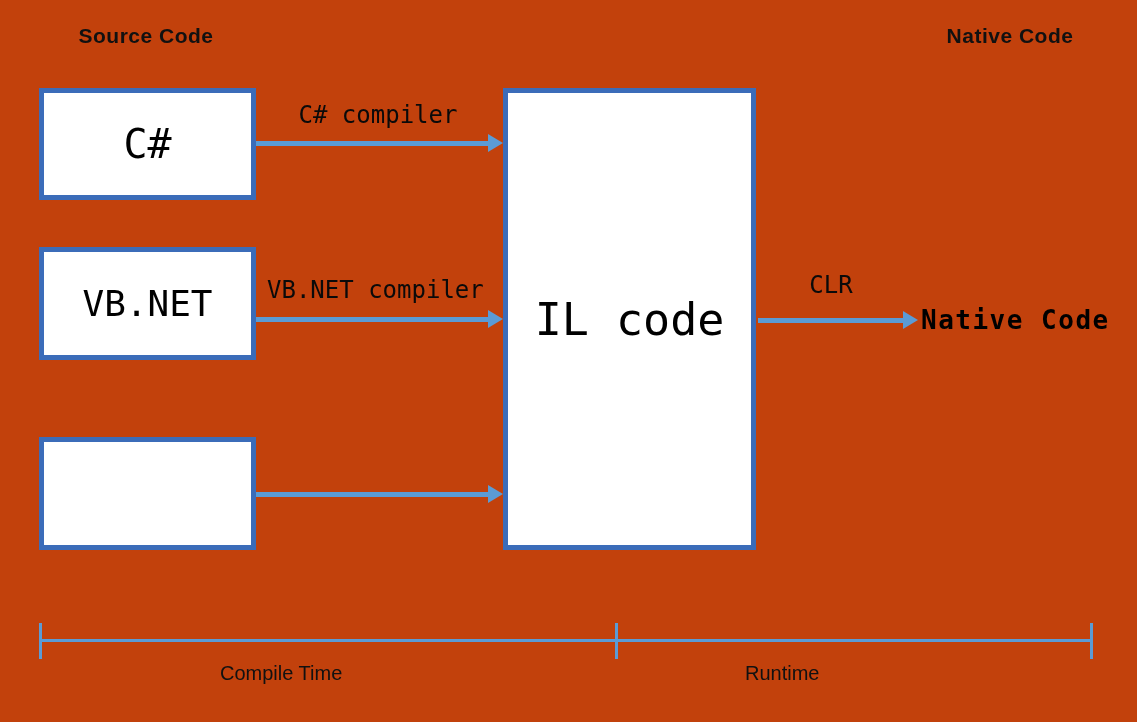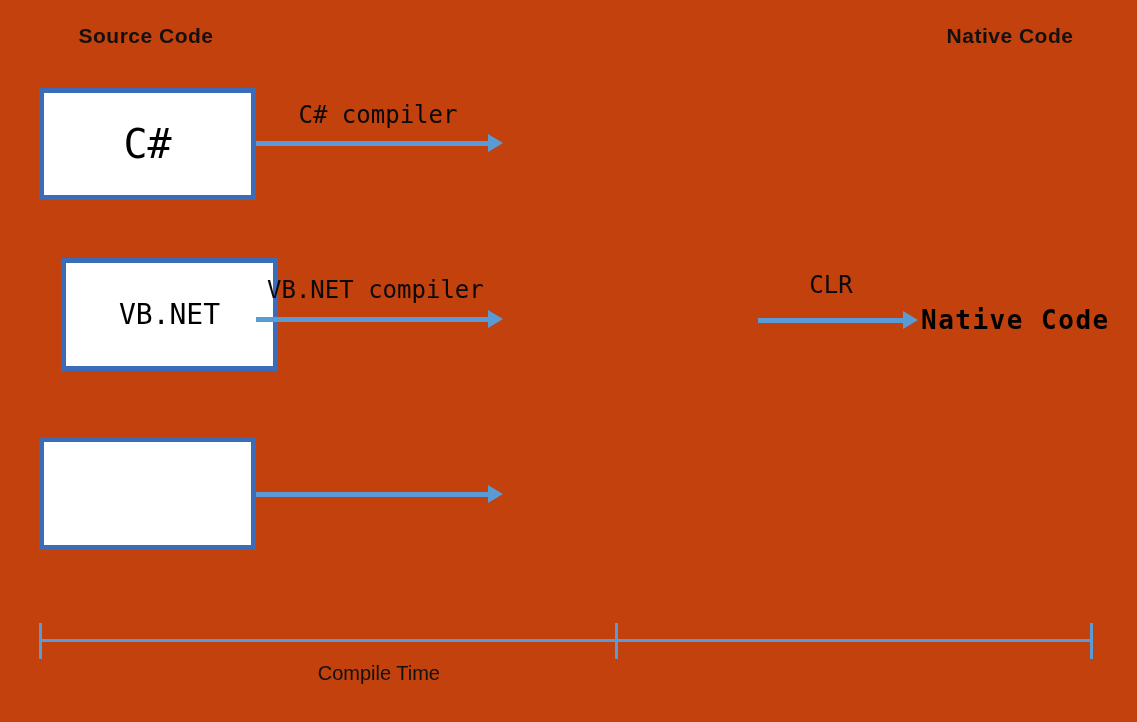--- a/index.html
+++ b/index.html
@@ -40,21 +40,21 @@
     background: #ffffff;
     display: flex;
     align-items: center;
     justify-content: center;
     flex-direction: column;
     font-family: "DejaVu Sans Mono", monospace;
     color: #000000;
     text-align: center;
   }
   #box-csharp   { left: 39px;  top: 88px;  width: 217px; height: 112px; font-size: 40px; }
-  #box-vbnet    { left: 39px;  top: 258px; width: 217px; height: 113px; font-size: 28px; margin-left: 22px; }
+  #box-vbnet    { left: 39px;  top: 247px; width: 217px; height: 113px; font-size: 36px; }
   #box-othernet { left: 39px;  top: 437px; width: 217px; height: 113px; font-size: 38px; line-height: 1.3; }
   #box-il       { left: 503px; top: 88px;  width: 253px; height: 462px; font-size: 45px; }
 
   
   .arrow-shaft {
     position: absolute;
     height: 5px;
     background: var(--arrow, #5B9BD5);
   }
   .arrow-head {
@@ -85,21 +85,21 @@
 
   
   .tl-line {
     position: absolute;
     background: var(--timeline, #5B9BD5);
   }
   .tl-label {
     position: absolute;
     top: 662px;
     width: 220px;
-    text-align: right;
+    text-align: left;
     font-family: "Liberation Sans", sans-serif;
     font-size: 20px;
     color: #111111;
   }
 </style>
 </head>
 <body>
 
 <div class="canvas">
 
@@ -108,20 +108,23 @@
 
   <div class="node-box" id="box-csharp">
     <span>C#</span>
   </div>
   <div class="node-box" id="box-vbnet">
     <span>VB.NET</span>
   </div>
   <div class="node-box" id="box-othernet">
   </div>
 
+  <div class="node-box" id="box-il">
+    <span>IL code</span>
+  </div>
 
   <div class="arrow-shaft" style="left:256px; top:141px; width:233px;"></div>
   <div class="arrow-head" style="left:488px; top:134px;"></div>
   <div class="arrow-label" style="left:270px; top:101px; width:216px;">C# compiler</div>
 
   <div class="arrow-shaft" style="left:256px; top:317px; width:233px;"></div>
   <div class="arrow-head" style="left:488px; top:310px;"></div>
   <div class="arrow-label" style="left:267px; top:276px; width:216px;">VB.NET compiler</div>
 
   <div class="arrow-shaft" style="left:256px; top:492px; width:233px;"></div>
@@ -130,14 +133,15 @@
   <div class="arrow-shaft" style="left:758px; top:318px; width:146px;"></div>
   <div class="arrow-head" style="left:903px; top:311px;"></div>
   <div class="arrow-label" style="left:781px; top:271px; width:100px;">CLR</div>
   <div class="native-out" style="left:921px; top:305px;">Native Code</div>
 
   <div class="tl-line" style="left:40px; top:639px; width:1053px; height:3px;"></div>
   <div class="tl-line" style="left:39px; top:623px; width:3px; height:36px;"></div>
   <div class="tl-line" style="left:615px; top:623px; width:3px; height:36px;"></div>
   <div class="tl-line" style="left:1090px; top:623px; width:3px; height:36px;"></div>
   <div class="tl-label" style="left:220px;">Compile Time</div>
+  <div class="tl-label" style="left:745px;">Runtime</div>
 
 </div>
 
 </body></html>

